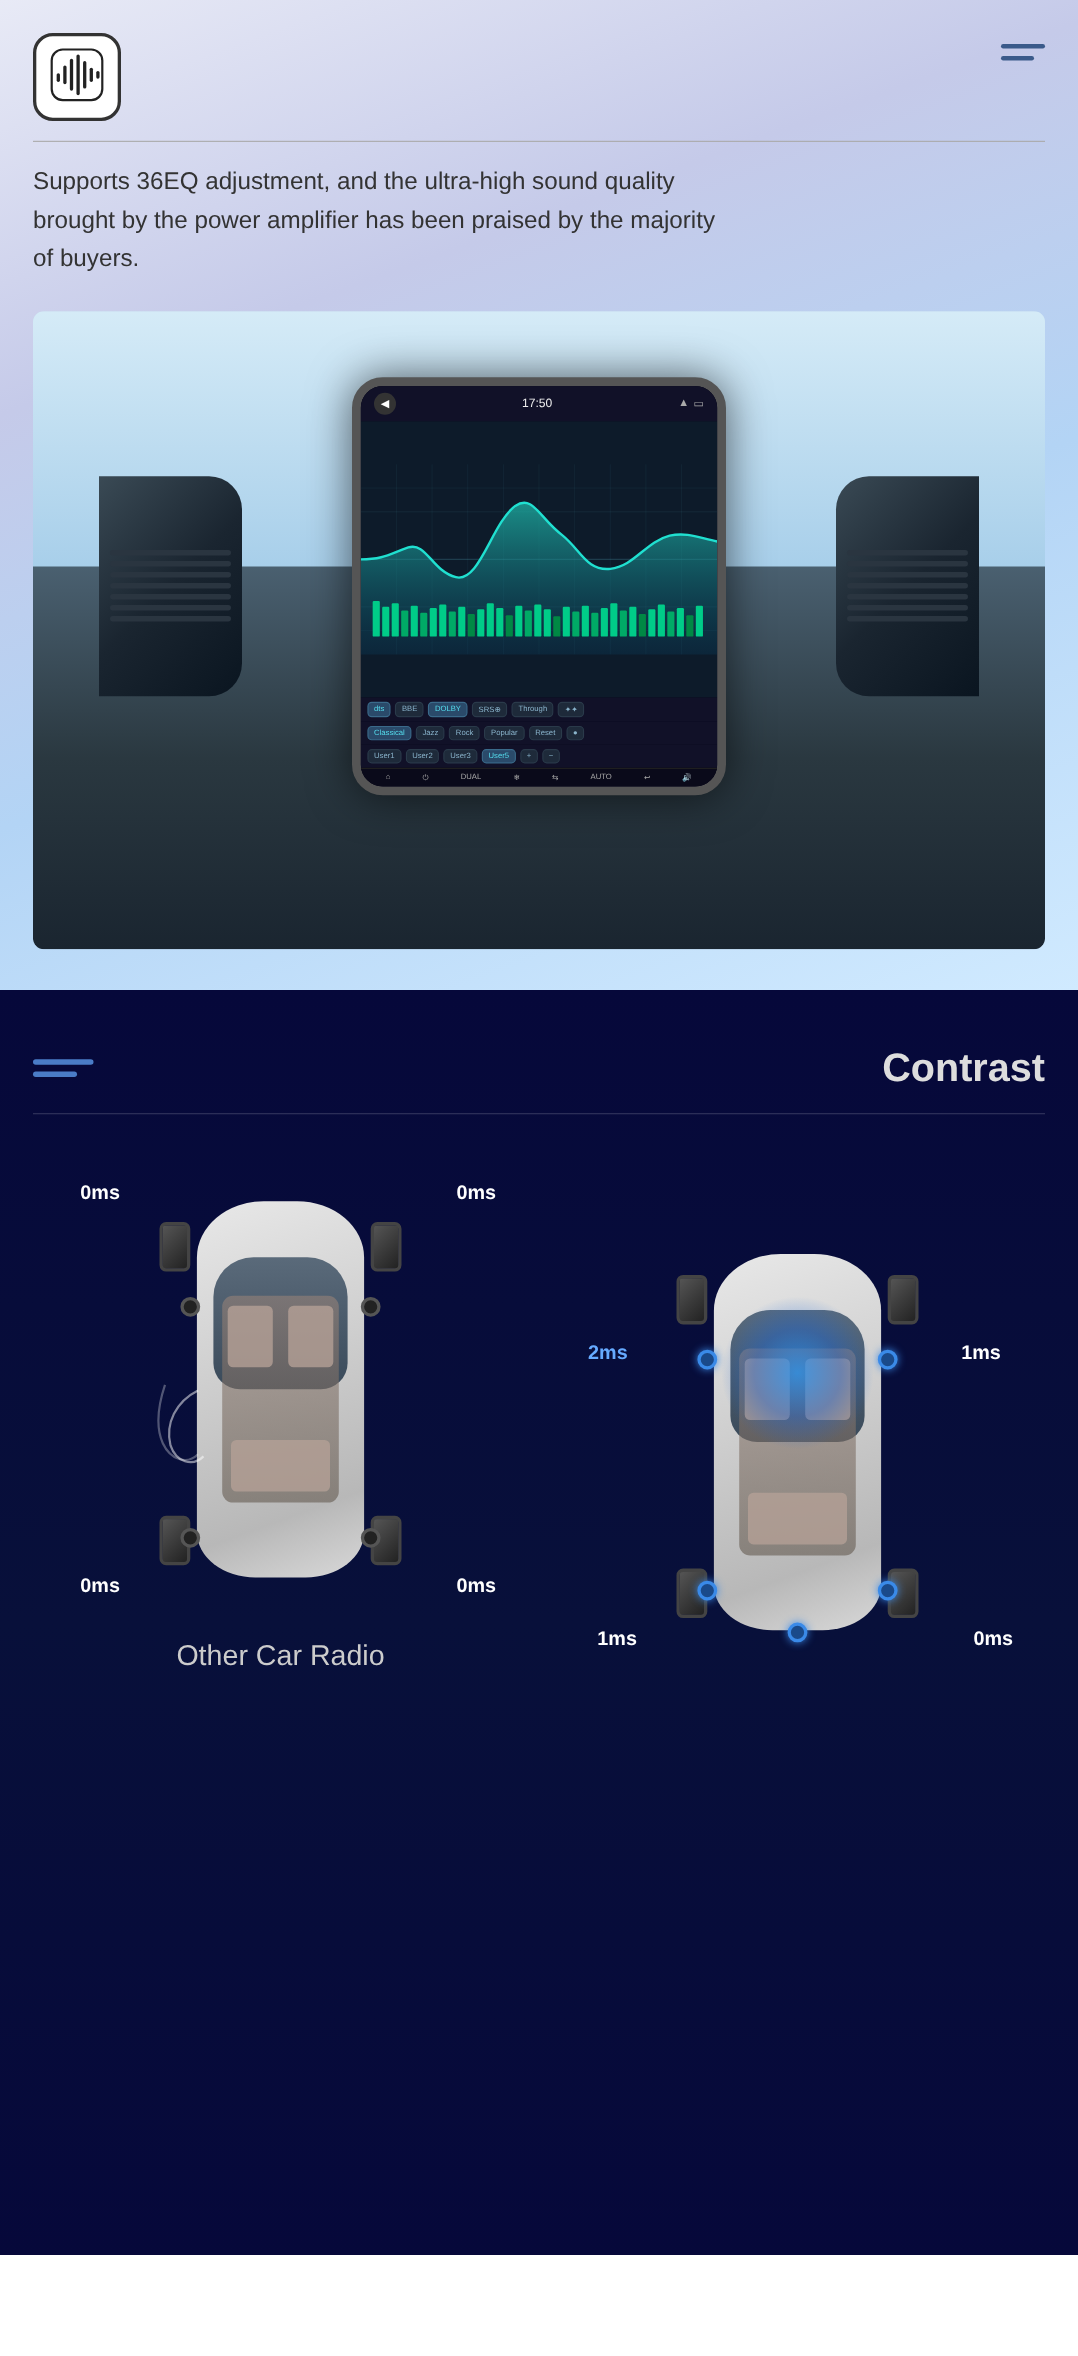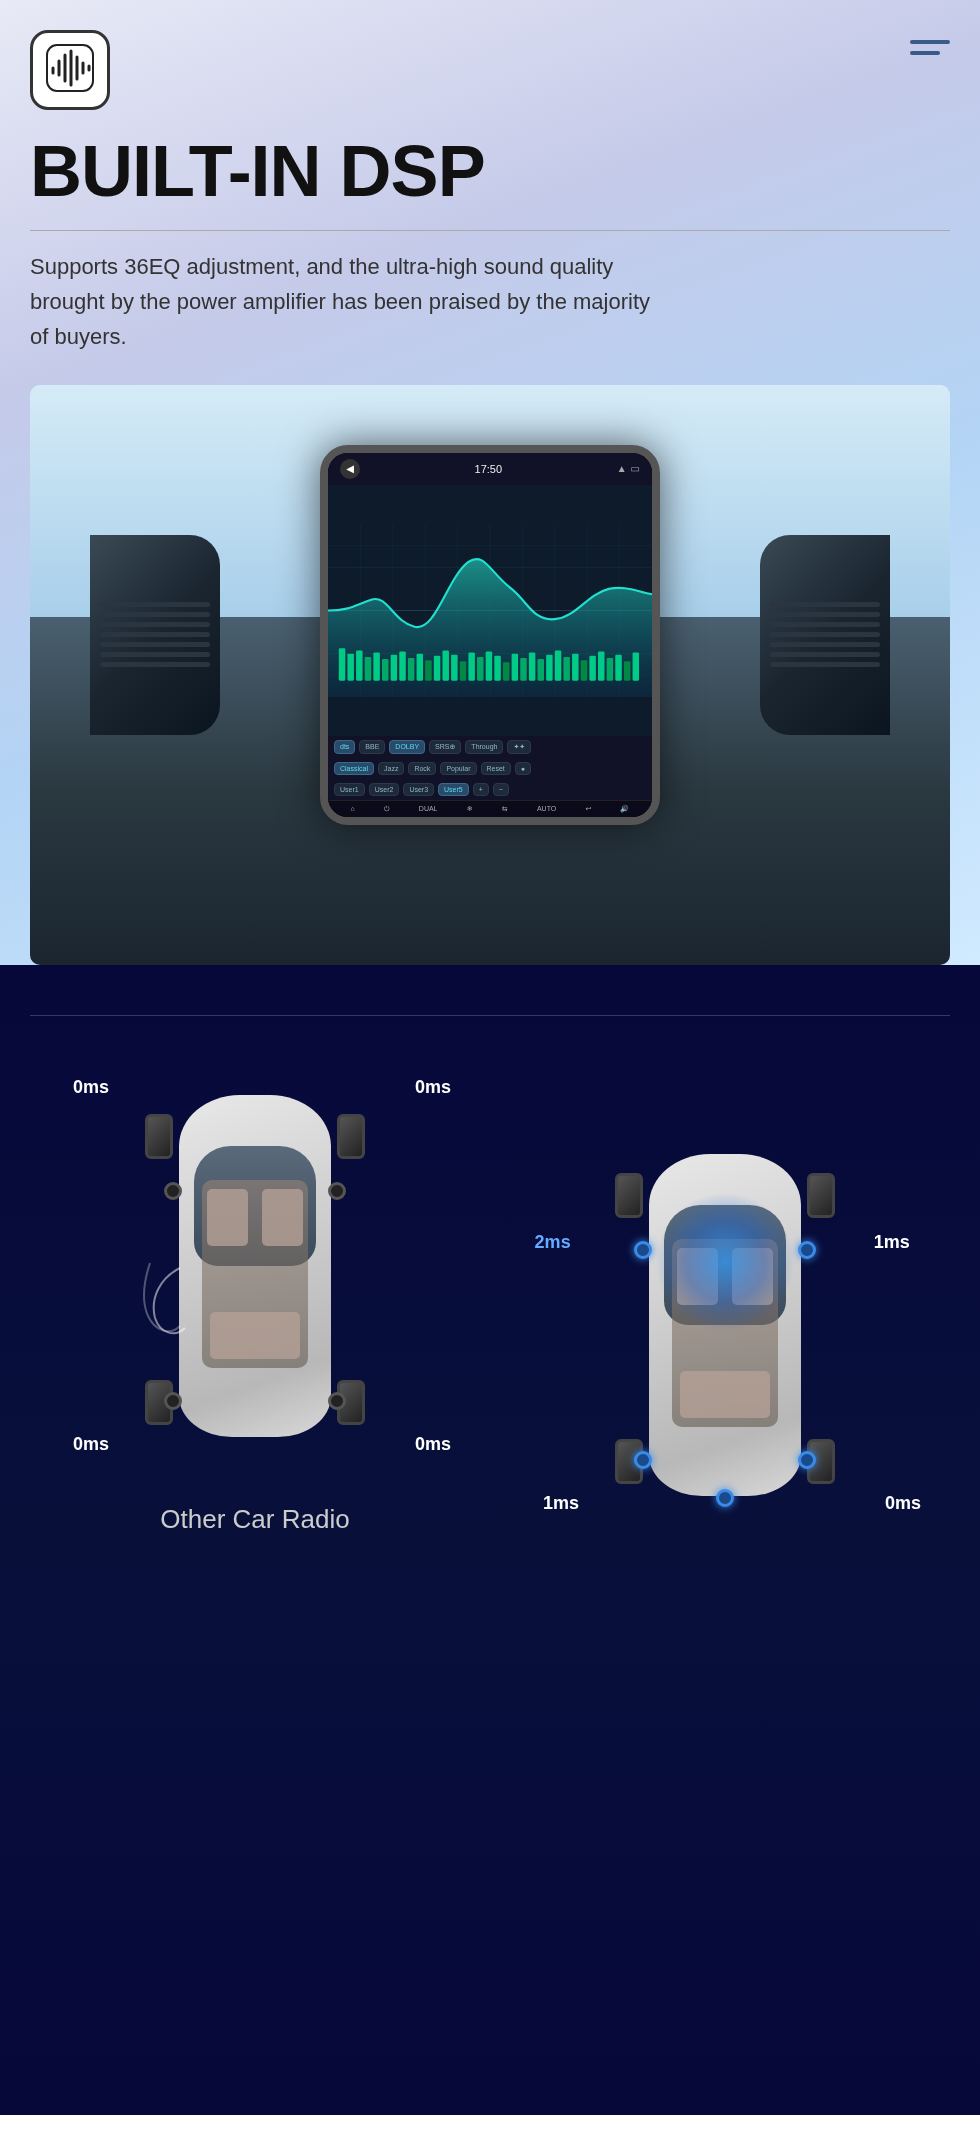--- a/index.html
+++ b/index.html
@@ -371,21 +371,21 @@
     .ms-br { bottom: 5%; right: -20%; }
 
     
     .ms-tl2 { top: 28%; left: -18%; }
     .ms-tr2 { top: 28%; right: -16%; }
     .ms-bl2 { bottom: 5%; left: -15%; }
     .ms-br2 { bottom: 5%; right: -20%; }
 
     
     .car-label {
-      margin-top: 28px;
+      margin-top: 17px;
       font-size: 26px;
       color: #ccc;
       text-align: center;
     }
 
     .ours-label-btn {
       margin-top: 20px;
       background: transparent;
       border: 3px solid #4a9de8;
       border-radius: 40px;
@@ -460,21 +460,20 @@
         <line x1="44" y1="23" x2="44" y2="27" stroke="#222" stroke-width="3" stroke-linecap="round"></line>
       </svg>
     </span>
   </div>
 
   <div class="hamburger-icon">
     <span></span>
     <span></span>
   </div>
 
-  <h1 class="main-title">BUILT-IN DSP</h1>
 
   <hr class="divider">
 
   <p class="subtitle">Supports 36EQ adjustment, and the ultra-high sound quality brought by the power amplifier has been praised by the majority of buyers.</p>
 
   <div class="dashboard-container">
     <div class="dashboard-bg">
 
       <div class="car-bg">
 
@@ -620,20 +619,27 @@
         </div>
 
       </div>
     </div>
   </div>
 
 </div>
 
 <div class="lower-section">
 
+  <div class="contrast-header">
+    <div class="contrast-lines">
+      <span></span>
+      <span></span>
+    </div>
+    <span class="contrast-title">Contrast</span>
+  </div>
 
   <hr class="contrast-divider">
 
   <div class="comparison-area">
 
     <div class="car-comparison-item">
       <div class="car-top-view">
 
         <span class="ms-label ms-tl">0ms</span>
         <span class="ms-label ms-tr">0ms</span>

